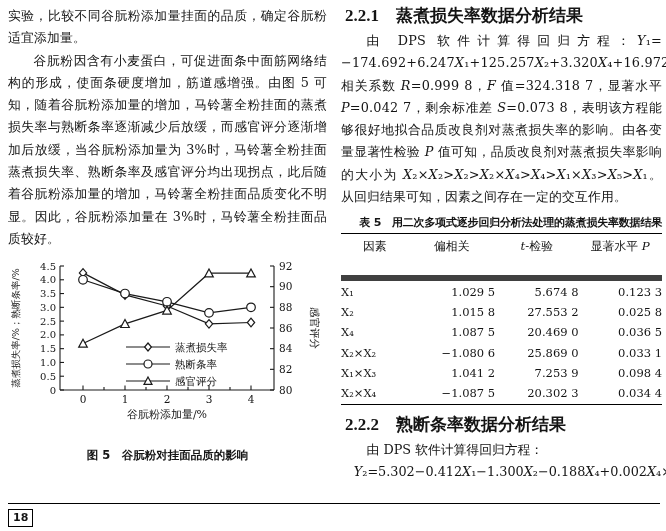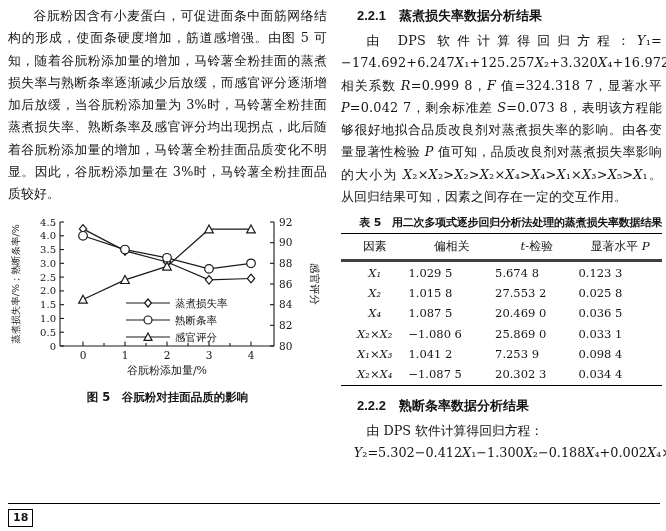--- a/index.html
+++ b/index.html
@@ -10,44 +10,44 @@
   }
   .col{position:absolute;top:0;}
   .col-left{left:8px;top:5px;width:319px;}
   .col-right{left:341px;top:1px;width:321px;}
   .para{
     margin:0;font-size:12.8px;line-height:22.3px;text-align:justify;
     text-indent:2em;letter-spacing:0.2px;
   }
   .noindent{text-indent:0;}
   .sec-heading{
-    margin:5px 0 4px 16px;font-size:13px;font-weight:bold;
-    font-family:Liberation Sans, sans-serif;
+    margin:5px 0 4px 4px;font-size:17px;font-weight:bold;
+    font-family:Liberation Serif, serif;
     line-height:20px;
   }
   .figure{margin:4px 0 0 0;}
   .fig-caption{
-    text-align:center;font-size:11.5px;font-weight:bold;margin-top:0;
+    text-align:center;font-size:11.5px;font-weight:bold;margin-top:14px;
     font-family:"DejaVu Sans","Liberation Sans",sans-serif;
   }
   .tbl-caption{
     font-size:11px;font-weight:bold;margin:7px 0 3px 0;white-space:nowrap;
     font-family:"DejaVu Sans","Liberation Sans",sans-serif;letter-spacing:-0.2px;text-align:right;
   }
   table.datatable{
     width:100%;border-collapse:collapse;font-size:11.5px;
     border-top:1.6px solid #000;border-bottom:1.6px solid #000;
   }
   table.datatable th{
-    font-weight:normal;padding:5px 0 4px 0;border-bottom:3px solid #404040;
+    font-weight:normal;padding:5px 0 20px 0;border-bottom:6px solid #404040;
     text-align:center;font-size:11.8px;
   }
   table.datatable td{padding:3.2px 0;}
-  td.factor{text-align:center;font-style:italic;}
-  td.num{}
+  td.factor{}
+  td.num{text-align:right;}
   td.c1{padding-right:30px;}
   td.c2{padding-right:26px;}
   td.c3{padding-right:32px;}
   .eq-line{margin:0;font-size:12.8px;line-height:22.5px;text-indent:1em;}
   .indent2{text-indent:2em;}
   .footer-rule{
     position:absolute;left:8px;width:652px;top:503px;
     border-top:1.4px solid #000;height:0;
   }
   .page-number-box{
@@ -57,20 +57,21 @@
   }
   i{font-style:italic;}
   svg text{font-family:"DejaVu Serif","Liberation Serif",serif;fill:#141414;}
 </style>
 </head>
 <body>
 
 <div class="page">
 
   <div class="col col-left">
+    <p class="para noindent">实验，比较不同谷朊粉添加量挂面的品质，确定谷朊粉适宜添加量。</p>
     <p class="para">谷朊粉因含有小麦蛋白，可促进面条中面筋网络结构的形成，使面条硬度增加，筋道感增强。由图 5 可知，随着谷朊粉添加量的增加，马铃薯全粉挂面的蒸煮损失率与熟断条率逐渐减少后放缓，而感官评分逐渐增加后放缓，当谷朊粉添加量为 3%时，马铃薯全粉挂面蒸煮损失率、熟断条率及感官评分均出现拐点，此后随着谷朊粉添加量的增加，马铃薯全粉挂面品质变化不明显。因此，谷朊粉添加量在 3%时，马铃薯全粉挂面品质较好。</p>
 
     <figure class="figure">
       <svg id="chart-svg" width="320" height="176" viewBox="0 0 320 176">
           <g stroke="#1a1a1a" stroke-width="1.1">
             <line x1="52" y1="12" x2="52" y2="136"></line>
             <line x1="52" y1="136" x2="266" y2="136"></line>
             <line x1="266" y1="12" x2="266" y2="136"></line>
             <line x1="52" y1="136" x2="56" y2="136"></line>
             <line x1="52" y1="122.22222222222223" x2="56" y2="122.22222222222223"></line>

